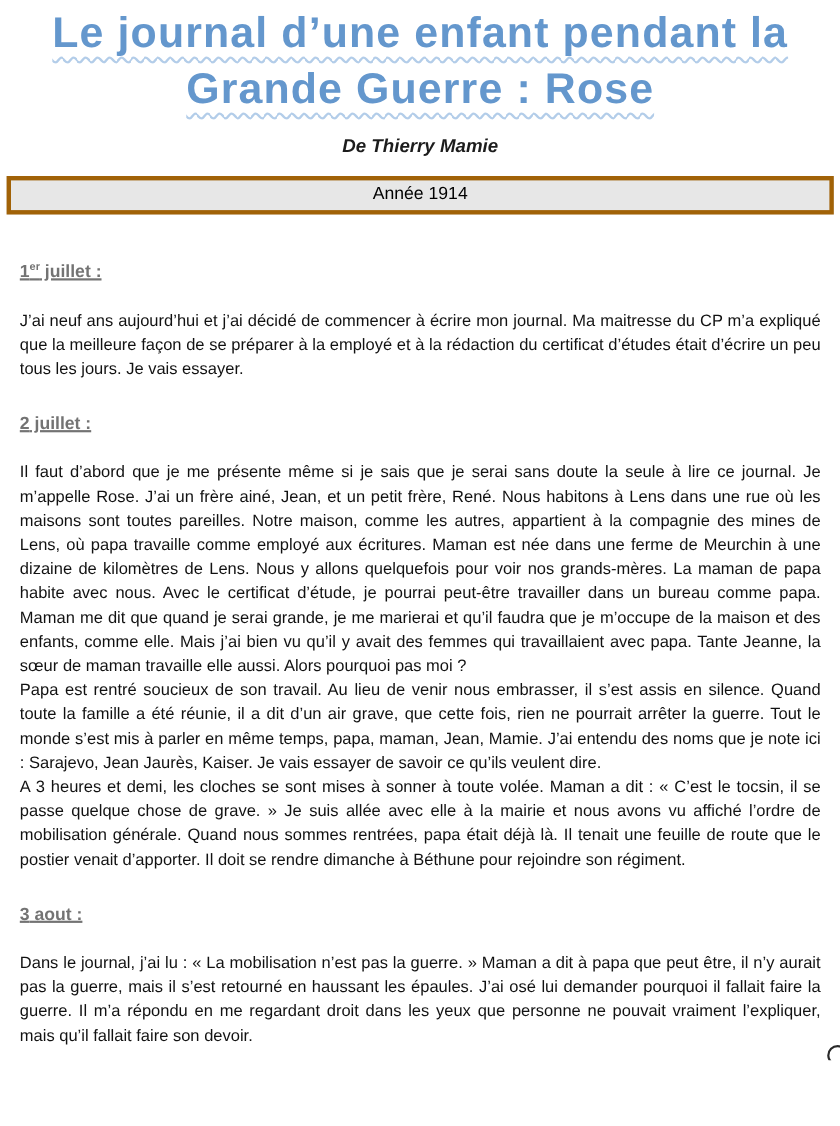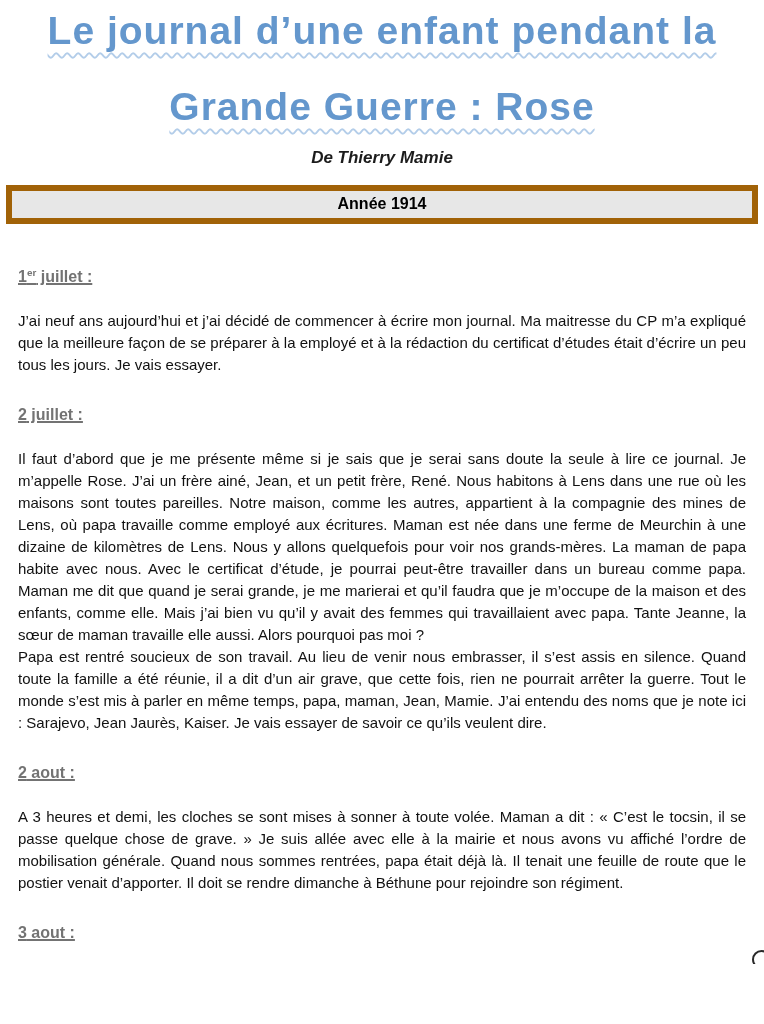--- a/index.html
+++ b/index.html
@@ -36,23 +36,23 @@
     text-align: center;
     font-style: italic;
     font-weight: 600;
     font-size: 17px;
     color: #1c1c1c;
   }
   
   .year-box {
     margin: 17px 6px 0;
     background: #e7e7e7;
-    border: 6px solid #a16207;
+    border: 4px solid #a16207;
     text-align: center;
-    font-weight: bold;
+    font-weight: normal;
     font-size: 16px;
     padding: 4px 0 5px;
     color: #000;
   }
   
   .entries {
     margin: 0 18px;
   }
   .entry-date {
     margin: 30px 0 24px;
@@ -88,21 +88,21 @@
     background: #fff;
   }
 </style>
 </head>
 <body>
 
 <div class="page">
 
   <h1 class="doc-title">
     <span class="title-line" style="display:block">Le journal d’une enfant pendant la</span>
-    <span class="title-line" style="display:inline-block; margin-top:26px;">Grande Guerre : Rose</span>
+    <span class="title-line" style="display:inline-block; margin-top:1px;">Grande Guerre : Rose</span>
   </h1>
 
   <div class="doc-subtitle">De Thierry Mamie</div>
 
   <div class="year-box">Année 1914</div>
 
   <div class="entries">
 
     <section class="entry">
       <h2 class="entry-date"><span>1</span><sup>er</sup><span> juillet :</span></h2>
@@ -112,21 +112,20 @@
     <section class="entry">
       <h2 class="entry-date"><span>2</span><sup></sup><span> juillet :</span></h2>
       <p class="entry-body">Il faut d’abord que je me présente même si je sais que je serai sans doute la seule à lire ce journal. Je m’appelle Rose. J’ai un frère ainé, Jean, et un petit frère, René. Nous habitons à Lens dans une rue où les maisons sont toutes pareilles. Notre maison, comme les autres, appartient à la compagnie des mines de Lens, où papa travaille comme employé aux écritures. Maman est née dans une ferme de Meurchin à une dizaine de kilomètres de Lens. Nous y allons quelquefois pour voir nos grands-mères. La maman de papa habite avec nous. Avec le certificat d’étude, je pourrai peut-être travailler dans un bureau comme papa. Maman me dit que quand je serai grande, je me marierai et qu’il faudra que je m’occupe de la maison et des enfants, comme elle. Mais j’ai bien vu qu’il y avait des femmes qui travaillaient avec papa. Tante Jeanne, la sœur de maman travaille elle aussi. Alors pourquoi pas moi ?</p>
     </section>
 
     <section class="entry">
       <p class="entry-body">Papa est rentré soucieux de son travail. Au lieu de venir nous embrasser, il s’est assis en silence. Quand toute la famille a été réunie, il a dit d’un air grave, que cette fois, rien ne pourrait arrêter la guerre. Tout le monde s’est mis à parler en même temps, papa, maman, Jean, Mamie. J’ai entendu des noms que je note ici : Sarajevo, Jean Jaurès, Kaiser. Je vais essayer de savoir ce qu’ils veulent dire.</p>
     </section>
 
     <section class="entry">
-      <h2 class="entry-date"><span>2</span><sup></sup><span> aout :</span></h2>
       <p class="entry-body">A 3 heures et demi, les cloches se sont mises à sonner à toute volée. Maman a dit : « C’est le tocsin, il se passe quelque chose de grave. » Je suis allée avec elle à la mairie et nous avons vu affiché l’ordre de mobilisation générale. Quand nous sommes rentrées, papa était déjà là. Il tenait une feuille de route que le postier venait d’apporter. Il doit se rendre dimanche à Béthune pour rejoindre son régiment.</p>
     </section>
 
     <section class="entry">
       <h2 class="entry-date"><span>3</span><sup></sup><span> aout :</span></h2>
       <p class="entry-body">Dans le journal, j’ai lu : « La mobilisation n’est pas la guerre. » Maman a dit à papa que peut être, il n’y aurait pas la guerre, mais il s’est retourné en haussant les épaules. J’ai osé lui demander pourquoi il fallait faire la guerre. Il m’a répondu en me regardant droit dans les yeux que personne ne pouvait vraiment l’expliquer, mais qu’il fallait faire son devoir.</p>
     </section>
 
   </div>
 

